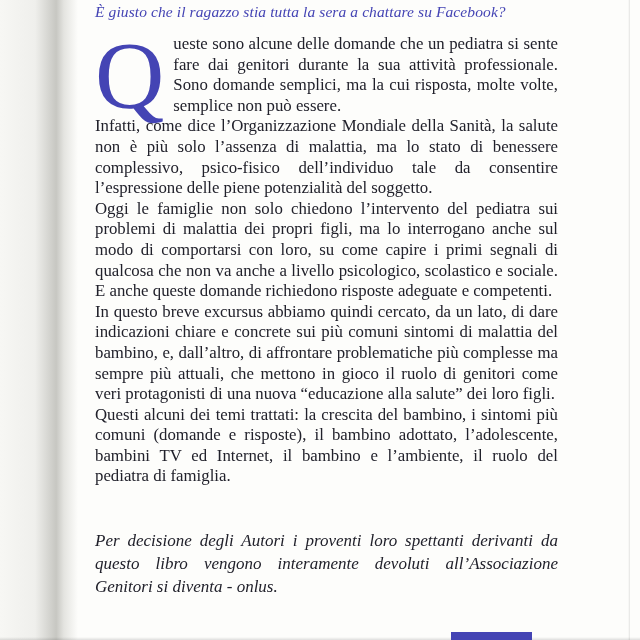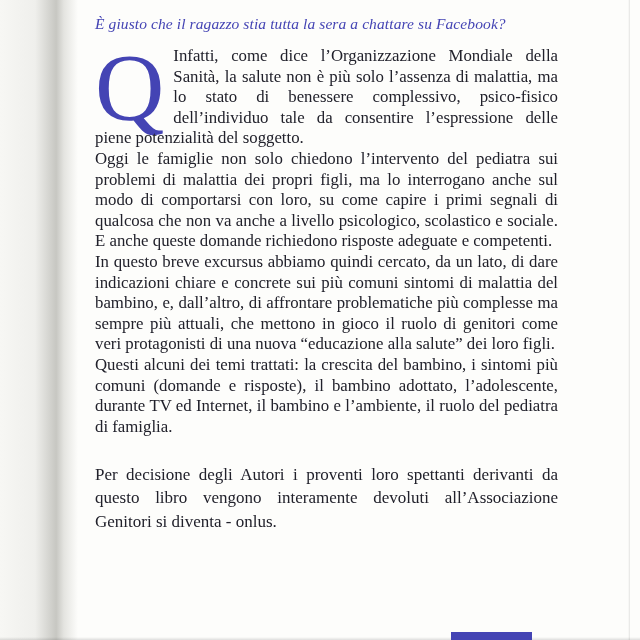--- a/index.html
+++ b/index.html
@@ -43,21 +43,21 @@
   }
   .page-bottom-edge {
     position: absolute;
     left: 0; bottom: 0;
     width: 640px; height: 3px;
     background: linear-gradient(to bottom, rgba(0,0,0,0.00), rgba(0,0,0,0.12));
   }
   .content {
     position: absolute;
     left: 95px;
-    top: 14px;
+    top: 2px;
     width: 463px;
   }
   .heading {
     font-style: italic;
     color: var(--accent-blue);
     font-size: 15.5px;
     line-height: 19px;
     margin-bottom: 13px;
     letter-spacing: 0.1px;
   }
@@ -71,21 +71,22 @@
     float: left;
     color: var(--accent-blue);
     font-size: 96px;
     line-height: 0.79;
     padding: 4px 9px 0 0;
     font-family: "Liberation Serif", "DejaVu Serif", serif;
   }
   p.para { margin: 0; }
   .note {
     clear: both;
-    margin-top: 26px;
+    margin-top: 42px;
+    font-style: italic;
     color: var(--text-color);
     font-size: 17px;
     line-height: 23.2px;
     text-align: justify;
   }
   .bottom-blue-box {
     position: absolute;
     left: 451px;
     top: 632px;
     width: 81px;
@@ -98,25 +99,25 @@
 
 <div class="scan">
   <div class="page-left-edge"></div>
   <div class="page-right-edge"></div>
   <div class="page-bottom-edge"></div>
 
   <div class="content">
     <div class="heading">È giusto che il ragazzo stia tutta la sera a chattare su Facebook?</div>
 
     <div class="body-text">
-      <p class="para"><span class="dropcap">Q</span></p>
+      <p class="para"><span class="dropcap">Q</span><span>ueste sono alcune delle domande che un pediatra si sente fare dai genitori durante la sua attività professionale. Sono domande semplici, ma la cui risposta, molte volte, semplice non può essere.</span></p>
 
       <p class="para">Infatti, come dice l’Organizzazione Mondiale della Sanità, la salute non è più solo l’assenza di malattia, ma lo stato di benessere complessivo, psico-fisico dell’individuo tale da consentire l’espressione delle piene potenzialità del soggetto.</p>
       <p class="para">Oggi le famiglie non solo chiedono l’intervento del pediatra sui problemi di malattia dei propri figli, ma lo interrogano anche sul modo di comportarsi con loro, su come capire i primi segnali di qualcosa che non va anche a livello psicologico, scolastico e sociale. E anche queste domande richiedono risposte adeguate e competenti.</p>
       <p class="para">In questo breve excursus abbiamo quindi cercato, da un lato, di dare indicazioni chiare e concrete sui più comuni sintomi di malattia del bambino, e, dall’altro, di affrontare problematiche più complesse ma sempre più attuali, che mettono in gioco il ruolo di genitori come veri protagonisti di una nuova “educazione alla salute” dei loro figli.</p>
-      <p class="para">Questi alcuni dei temi trattati: la crescita del bambino, i sintomi più comuni (domande e risposte), il bambino adottato, l’adolescente, durante TV ed Internet, il bambino e l’ambiente, il ruolo del pediatra di famiglia.</p>
+      <p class="para">Questi alcuni dei temi trattati: la crescita del bambino, i sintomi più comuni (domande e risposte), il bambino adottato, l’adolescente, bambini TV ed Internet, il bambino e l’ambiente, il ruolo del pediatra di famiglia.</p>
     </div>
 
     <p class="note">Per decisione degli Autori i proventi loro spettanti derivanti da questo libro vengono interamente devoluti all’Associazione Genitori si diventa - onlus.</p>
   </div>
 
   <div class="bottom-blue-box"></div>
 </div>
 
 </body></html>

